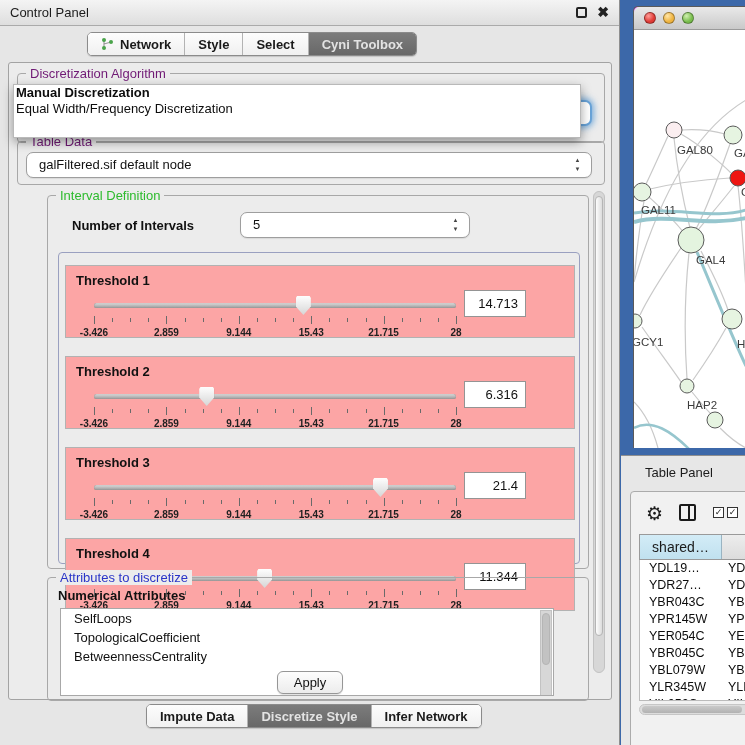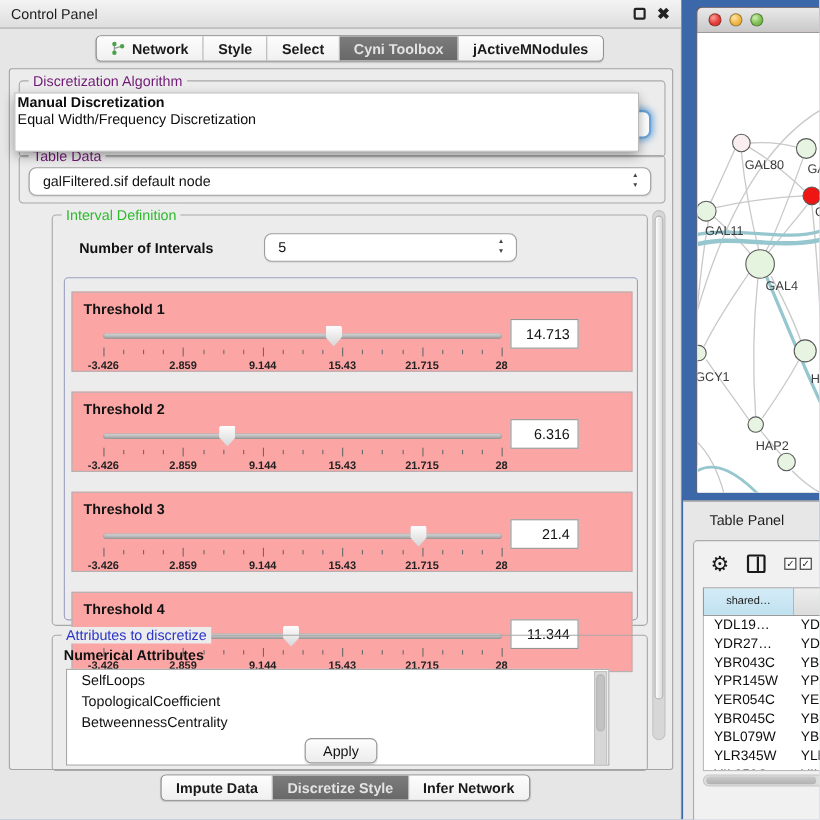--- a/index.html
+++ b/index.html
@@ -84,21 +84,21 @@
   #attr-list { position:absolute; left:12px; top:30px; width:494px; height:88px; background:#fff;
     border:1px solid #a8a8a8; overflow:hidden; }
   .attr-item { font-size:13px; color:#111; padding-left:13px; height:19px; line-height:19px; }
 
   #apply-btn { position:absolute; left:268px; top:608px; width:66px; height:23px; z-index:5;
     background:linear-gradient(#fdfdfd,#ececec); border:1px solid #969696; border-radius:6px;
     font-size:13px; color:#111; text-align:center; line-height:21px; box-shadow:0 1px 1px rgba(0,0,0,.12); }
 
   
   #netwin { position:absolute; left:633px; top:6px; width:112px; height:442px;
-    border:1px solid #5a5a5a; border-right:none; border-radius:5px 0 0 0; background:#fca5a5;text-align:right; }
+    border:1px solid #5a5a5a; border-right:none; border-radius:5px 0 0 0; background:#d946ef;text-align:right; }
   #netwin-titlebar { position:absolute; left:0; top:0; width:100%; height:23px; border-radius:5px 0 0 0;
     background:linear-gradient(#e9e9e9,#c9c9c9); border-bottom:1px solid #9a9a9a; }
   .tl { position:absolute; top:5px; width:12px; height:12px; border-radius:50%; border:1px solid rgba(0,0,0,.35); }
   .tl.red { left:10px; background:radial-gradient(circle at 35% 30%, #ff9d98, #df3a35 60%); }
   .tl.yellow { left:29px; background:radial-gradient(circle at 35% 30%, #ffe6a8, #efb33f 60%); }
   .tl.green { left:48px; background:radial-gradient(circle at 35% 30%, #d2f0b2, #78bd4c 60%); }
   #net-canvas { position:absolute; left:0; top:23px; width:112px; height:418px; background:#fff; overflow:hidden; }
 
   #tablepanel { position:absolute; left:621px; top:455px; width:124px; height:290px; background:#e7e7e7;
     border-top:1px solid #8f8f8f; }
@@ -109,21 +109,21 @@
   #gear-icon { left:15px; font-size:19px; line-height:19px; }
   #cols-icon { left:48px; width:17px; height:17px; border:2px solid #1a1a1a; border-radius:2px; }
   #cols-icon::after { content:""; position:absolute; left:50%; top:0; bottom:0; width:2px; background:#1a1a1a; }
   .chk-icon { width:11px; height:11px; border:1.5px solid #333; font-size:9px; line-height:9px; text-align:center;
     color:#222; background:#fff; }
   #chk1 { left:82px; top:15px; } #chk2 { left:96px; top:15px; }
 
   #tp-table { position:absolute; left:8px; top:42px; width:150px; height:168px; }
   #tp-head { display:flex; height:26px; border:1px solid #9a9a9a; }
   .th1 { width:82px; background:linear-gradient(#d3ecf7,#c0e1ef); border-right:1px solid #9ab4c2;
-    font-size:10px; color:#1a1a1a; text-align:center; line-height:24px; }
+    font-size:14px; color:#1a1a1a; text-align:center; line-height:24px; }
   .th2 { flex:1; background:linear-gradient(#ededed,#dcdcdc); font-size:12px; color:#1a1a1a;
     text-align:right; line-height:24px; padding-right:2px; }
   #tbl-body { height:141px; overflow:hidden; background:#fff; border:1px solid #bbb; border-top:none; }
   .trow { display:flex; height:17px; }
   .tc1 { width:82px; font-size:12.5px; color:#0d0d0d; padding-left:9px; line-height:17px; white-space:nowrap; }
   .tc2 { flex:1; font-size:12.5px; color:#0d0d0d; padding-left:6px; line-height:17px; white-space:nowrap; overflow:hidden; }
   #hscroll { position:absolute; left:8px; top:212px; width:112px; height:11px; background:#ddd; border-radius:6px; border:1px solid #c6c6c6; }
   #hthumb { position:absolute; left:2px; top:1px; width:100px; height:7px; background:linear-gradient(#c9c9c9,#b2b2b2); border-radius:5px; }
 </style>
 </head>
@@ -151,23 +151,20 @@
           <span>Network</span>
         </div>
         <div class="seg">
           <span>Style</span>
         </div>
         <div class="seg">
           <span>Select</span>
         </div>
         <div class="seg selected">
           <span>Cyni Toolbox</span>
-        </div>
-        <div class="seg">
-          <span>jActiveMNodules</span>
         </div>
       </div>
 
     <div id="cp-frame">
 
       <div id="g-alg" class="group">
         <span class="gtitle">Discretization Algorithm</span>
         <div class="combo focusring" style="left:8px; top:26px; width:566px;">
           <span class="stepper">▲<br>▼</span>
         </div>

